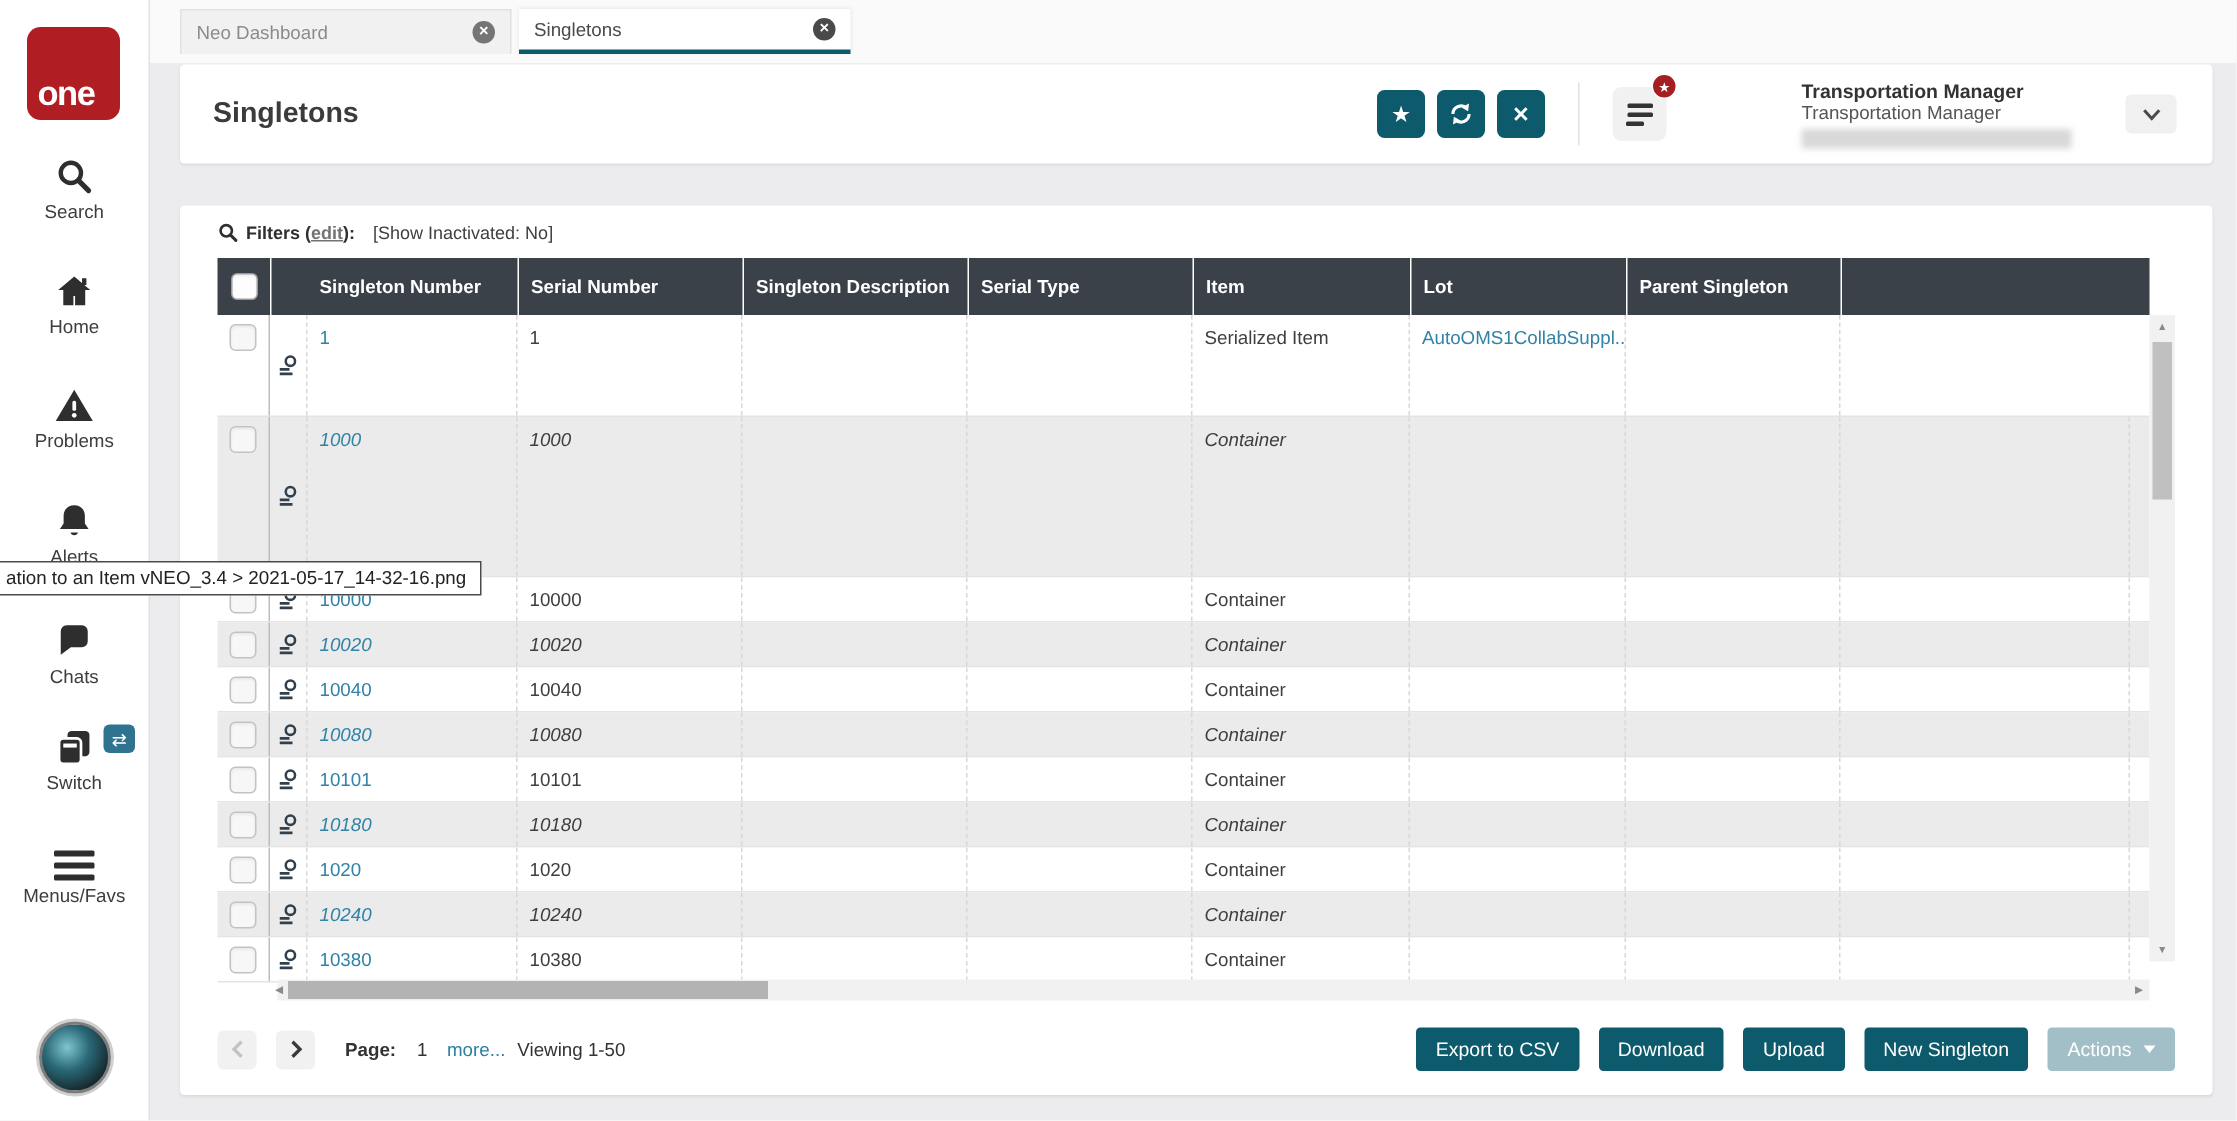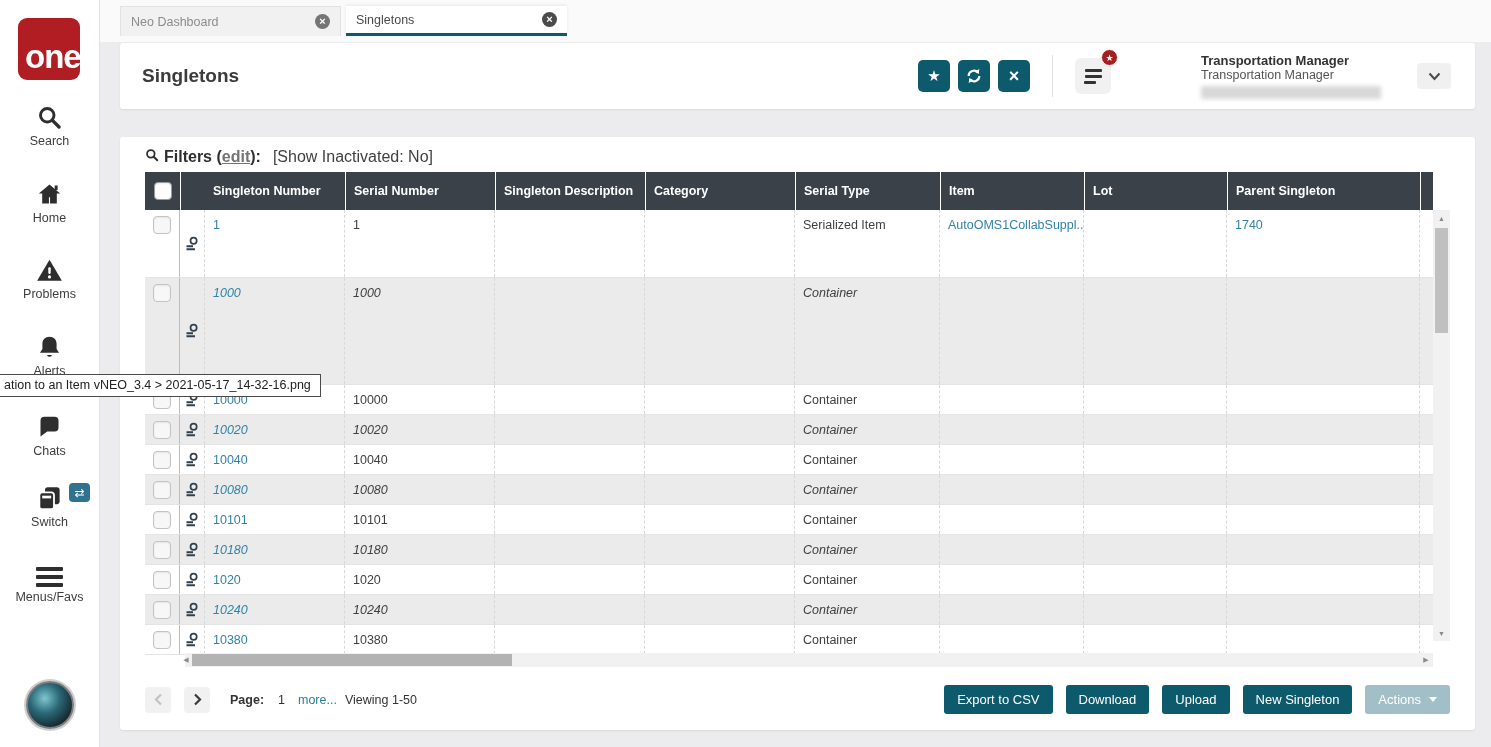--- a/index.html
+++ b/index.html
@@ -6,21 +6,21 @@
     --accent:#0d5a6c; --link:#3183a8; --logo-red:#b01e24; --header-dark:#3a4149;
     --row-alt:#ebebeb; --badge-red:#a41e22; --actions-muted:#a2bfc7; --bg:#ececee;
   }
   *{box-sizing:border-box; margin:0; padding:0;}
   html,body{width:1491px; height:747px;}
   body{font-family:"Liberation Sans",sans-serif; background:var(--bg); position:relative; overflow:hidden; color:#3f3f3f;}
 
   
   .sidebar{position:absolute; left:0; top:0; width:100px; height:747px; background:#fff; border-right:1px solid #e2e2e2; z-index:5;}
   .logo{position:absolute; left:18px; top:18px; width:62px; height:62px; border-radius:9px; background:var(--logo-red);
-        display:flex; align-items:flex-end; padding:4px 7px; color:#fff; font-size:33px; font-weight:bold; letter-spacing:-1px;}
+        display:flex; align-items:flex-end; padding:4px 7px; color:#fff; font-size:23px; font-weight:bold; letter-spacing:-1px;}
   .side-item{position:absolute; left:0; width:100%; display:flex; flex-direction:column; align-items:center; cursor:pointer;}
   .side-item .lbl{font-size:12.5px; color:#3d3d3d; margin-top:3px;}
   .side-icon{width:27px; height:27px; display:block;}
   .switch-wrap{position:relative; width:100%; display:flex; justify-content:center;}
   .switch-badge{position:absolute; right:9px; top:-2px; width:21px; height:19px; background:#2f7391; border-radius:4px;
         color:#fff; font-size:12px; display:flex; align-items:center; justify-content:center;}
   .avatar{width:48px; height:48px; border-radius:50%; border:2px solid #7d7d7d; box-shadow:0 0 0 2px #cfcfcf;
         background:radial-gradient(circle at 38% 35%, #7ec6ce 0%, #2a6877 38%, #10181c 85%);}
 
   
@@ -48,21 +48,21 @@
   .user-block{margin-left:90px; width:190px;}
   .user-name{font-size:13px; font-weight:bold; color:#333;}
   .user-role{font-size:12.5px; color:#555;}
   .redacted{margin-top:4px; height:13px; width:180px; background:#d8d8d8; filter:blur(2px);}
   .user-chevron{margin-left:26px; width:34px; height:26px; background:#f0f0f0; border-radius:4px; display:flex;
         align-items:center; justify-content:center; cursor:pointer;}
 
   
   .table-card{margin:28px 16px 0 20px; height:593px; background:#fff; border-radius:3px; position:relative;
         box-shadow:0 1px 2px rgba(0,0,0,.08);}
-  .filters-row{padding:11px 0 0 25px; font-size:16px; color:#2f2f2f; display:flex; align-items:flex-start;}
+  .filters-row{padding:11px 0 0 25px; font-size:12px; color:#2f2f2f; display:flex; align-items:flex-end;}
   .filters-row .bold{font-weight:bold;}
   .filters-row .link{color:#737373; text-decoration:underline; font-weight:bold; cursor:pointer;}
   .filters-status{margin-left:12px; color:#3f3f3f;}
   .f-mag{margin-right:5px; display:block;}
 
   .grid-wrap{position:absolute; left:25px; top:35px; width:1305px; height:483px;}
   .hrow, .row{display:grid; grid-template-columns:35px 25px 140px 150px 150px 150px 145px 144px 143px 193px 13px;}
   .hrow{height:38px; background:var(--header-dark); color:#fff; font-size:12.5px; font-weight:bold; align-items:center;
         width:1288px;}
   .hcell{padding-left:8px; height:38px; display:flex; align-items:center; border-left:1px solid #fff; overflow:hidden; white-space:nowrap;}
@@ -251,21 +251,20 @@
     <div class="grid-wrap">
 
       <div class="hrow">
         <div class="hcheck">
             <div class="checkbox on-dark"></div>
           </div>
         <div class="hcell"></div>
         <div class="hcell nb">Singleton Number</div>
         <div class="hcell">Serial Number</div>
         <div class="hcell">Singleton Description</div>
-        <div class="hcell">Category</div>
         <div class="hcell">Serial Type</div>
         <div class="hcell">Item</div>
         <div class="hcell">Lot</div>
         <div class="hcell">Parent Singleton</div>
         <div class="hcell"></div>
       </div>
 
       <div class="tbody">
 
           <div class="row row-a">
@@ -278,21 +277,20 @@
                 <path d="M2.5 10.2 h6.5 M2.5 13.2 h8.5" stroke="#31404c" stroke-width="1.9"></path>
               </svg>
             </div>
             <div class="cell"><span class="link">1</span></div>
             <div class="cell">1</div>
             <div class="cell"></div>
             <div class="cell"></div>
             <div class="cell">Serialized Item</div>
             <div class="cell"><span class="link">AutoOMS1CollabSuppl...</span></div>
             <div class="cell"></div>
-            <div class="cell"><span class="link">1740</span></div>
             <div class="cell c-last"></div>
           </div>
 
           <div class="row row-b alt">
             <div class="cell c-check">
               <div class="checkbox"></div>
             </div>
             <div class="cell c-icon">
               <svg width="16" height="16" viewBox="0 0 16 16">
                 <circle cx="9.6" cy="4.8" r="3.1" fill="none" stroke="#31404c" stroke-width="1.7"></circle>

